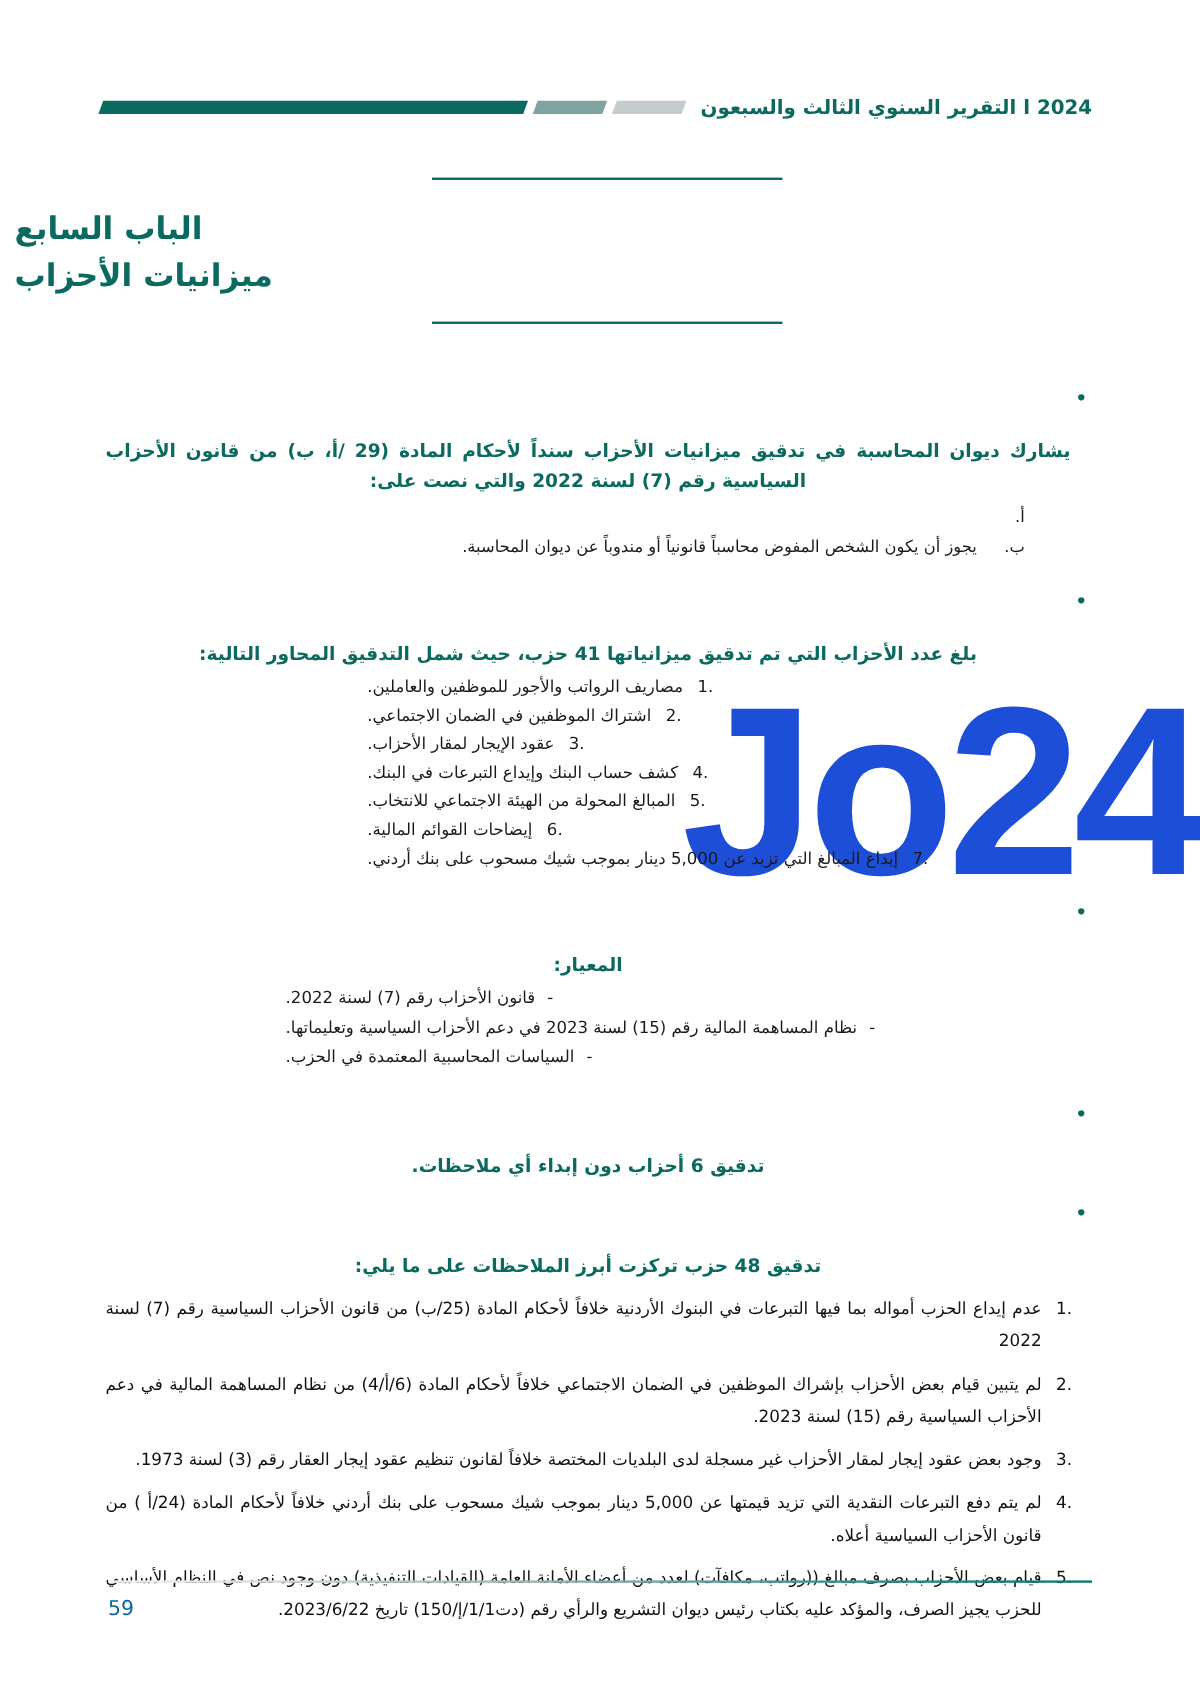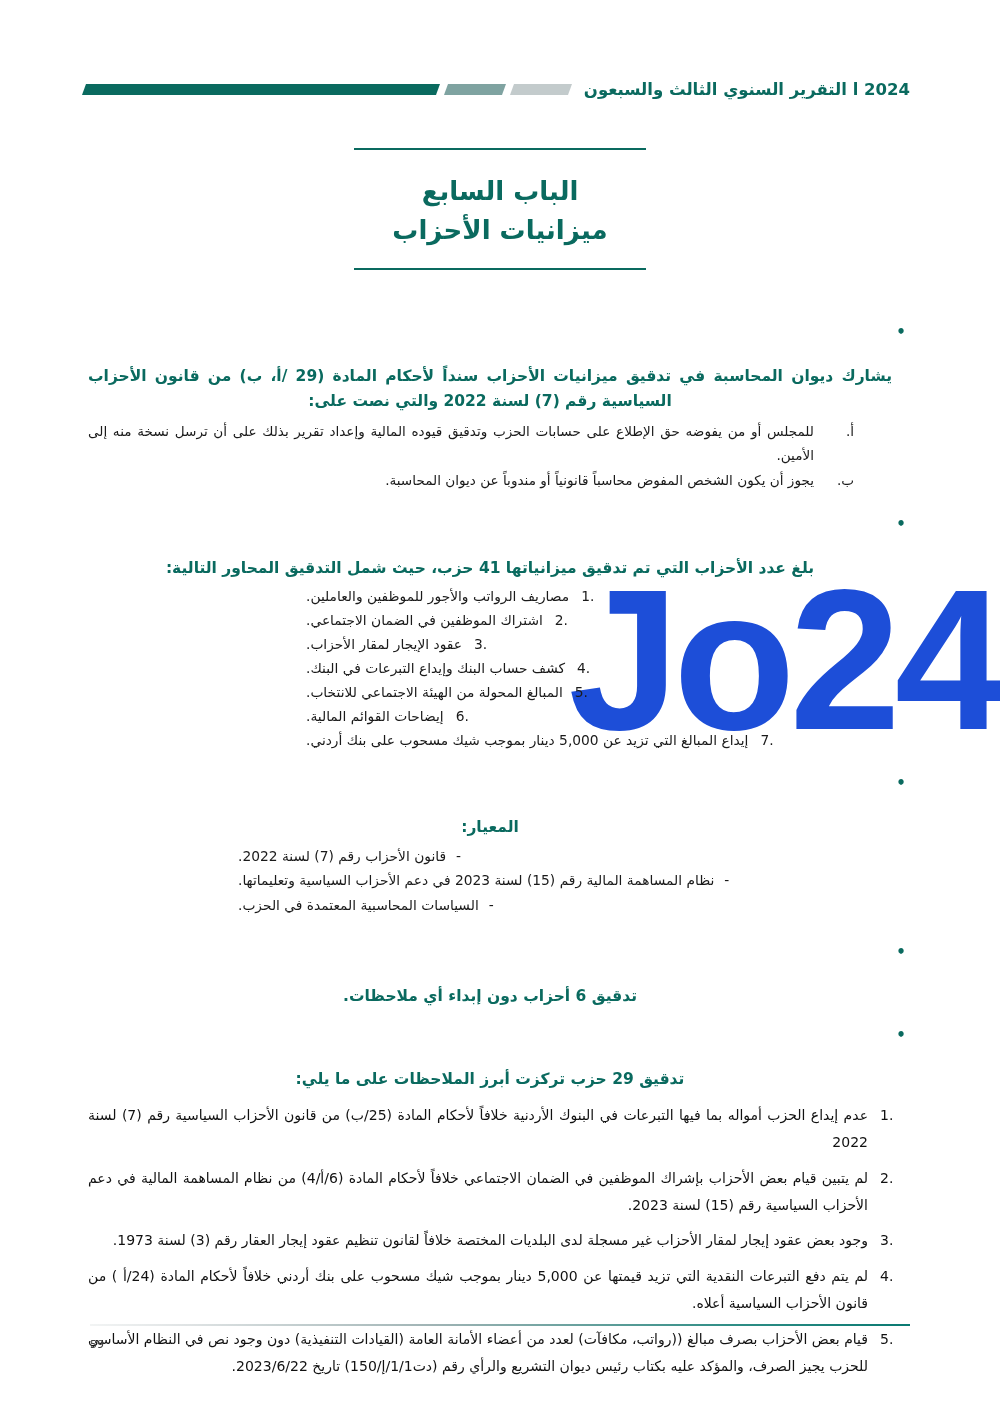--- a/index.html
+++ b/index.html
@@ -72,22 +72,23 @@
   .bar-1 { right: 0;   width: 58px; background: #c3cbcc; }
   .bar-2 { right: 66px; width: 58px; background: #7fa3a1; }
   .bar-3 { right: 132px; left: 0;    background: #0a6a5f; }
 
   
   .chapter {
     position: absolute;
     top: 148px;
     left: 0;
     right: 0;
-    text-align: center;
+    text-align: left;
     z-index: 2;
+    padding-left: 12px;
   }
   .chapter-rule {
     width: 292px;
     height: 2px;
     background: #0a6a5f;
     margin: 0 auto;
   }
   .chapter-inner {
     padding: 22px 0 18px 0;
   }
@@ -242,22 +243,22 @@
     bottom: 62px;
     z-index: 2;
   }
   .footer-rule {
     height: 2px;
     width: 100%;
     background: linear-gradient(to left, #0a7a72 0%, #2f8e86 22%, #9fb3b4 58%, #dfe3e4 88%, #f2f4f4 100%);
   }
   .footer-num {
     margin-top: 12px;
-    font-size: 11px;
-    color: #404040;
+    font-size: 17px;
+    color: #0369a1;
     direction: ltr;
     text-align: left;
   }
 </style>
 </head>
 <body>
 
 <div class="page">
 
   <div class="watermark">Jo24</div>
@@ -283,21 +284,20 @@
   <div class="content">
 
     <div class="g-bullet just">
       <span class="dot">•</span>
       <span class="txt">يشارك ديوان المحاسبة في تدقيق ميزانيات الأحزاب سنداً لأحكام المادة (29 /أ، ب) من قانون الأحزاب السياسية رقم (7) لسنة 2022 والتي نصت على:</span>
     </div>
 
     <ul class="lettered">
       <li>
         <span class="mk">أ.</span>
-        <span class="bd">للمجلس أو من يفوضه حق الإطلاع على حسابات الحزب وتدقيق قيوده المالية وإعداد تقرير بذلك على أن ترسل نسخة منه إلى الأمين.</span>
       </li>
       <li>
         <span class="mk">ب.</span>
         <span class="bd">يجوز أن يكون الشخص المفوض محاسباً قانونياً أو مندوباً عن ديوان المحاسبة.</span>
       </li>
     </ul>
 
     <div class="spacer-sm"></div>
 
     <div class="g-bullet center">
@@ -362,21 +362,21 @@
 
     <div class="g-bullet center">
       <span class="dot">•</span>
       <span class="txt">تدقيق 6 أحزاب دون إبداء أي ملاحظات.</span>
     </div>
 
     <div class="spacer-sm"></div>
 
     <div class="g-bullet center">
       <span class="dot">•</span>
-      <span class="txt">تدقيق 29 حزب تركزت أبرز الملاحظات على ما يلي:</span>
+      <span class="txt">تدقيق 48 حزب تركزت أبرز الملاحظات على ما يلي:</span>
     </div>
 
     <ul class="num-just">
       <li>
         <span class="mk">1.</span>
         <span class="bd">عدم إيداع الحزب أمواله بما فيها التبرعات في البنوك الأردنية خلافاً لأحكام المادة (25/ب) من قانون الأحزاب السياسية رقم (7) لسنة 2022</span>
       </li>
       <li>
         <span class="mk">2.</span>
         <span class="bd">لم يتبين قيام بعض الأحزاب بإشراك الموظفين في الضمان الاجتماعي خلافاً لأحكام المادة (6/أ/4) من نظام المساهمة المالية في دعم الأحزاب السياسية رقم (15) لسنة 2023.</span>

